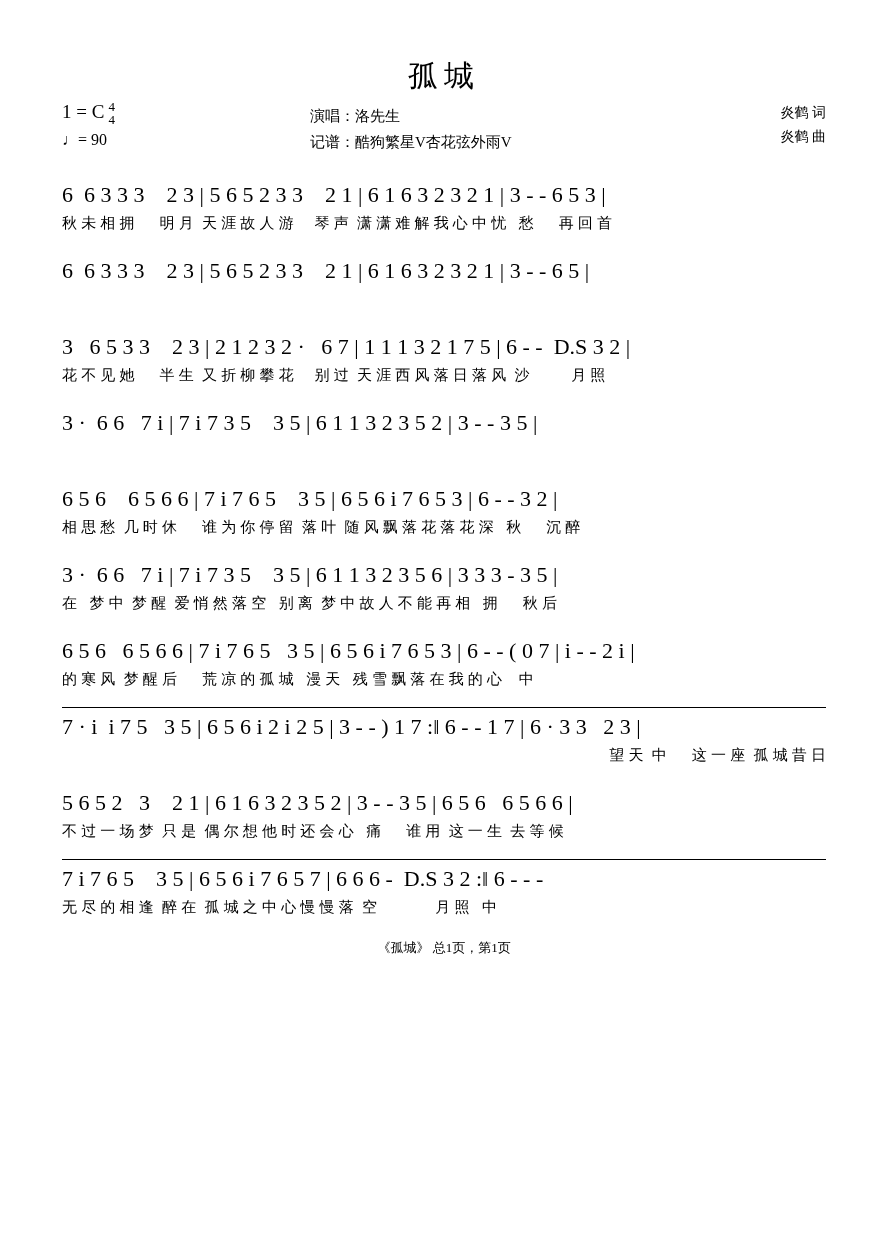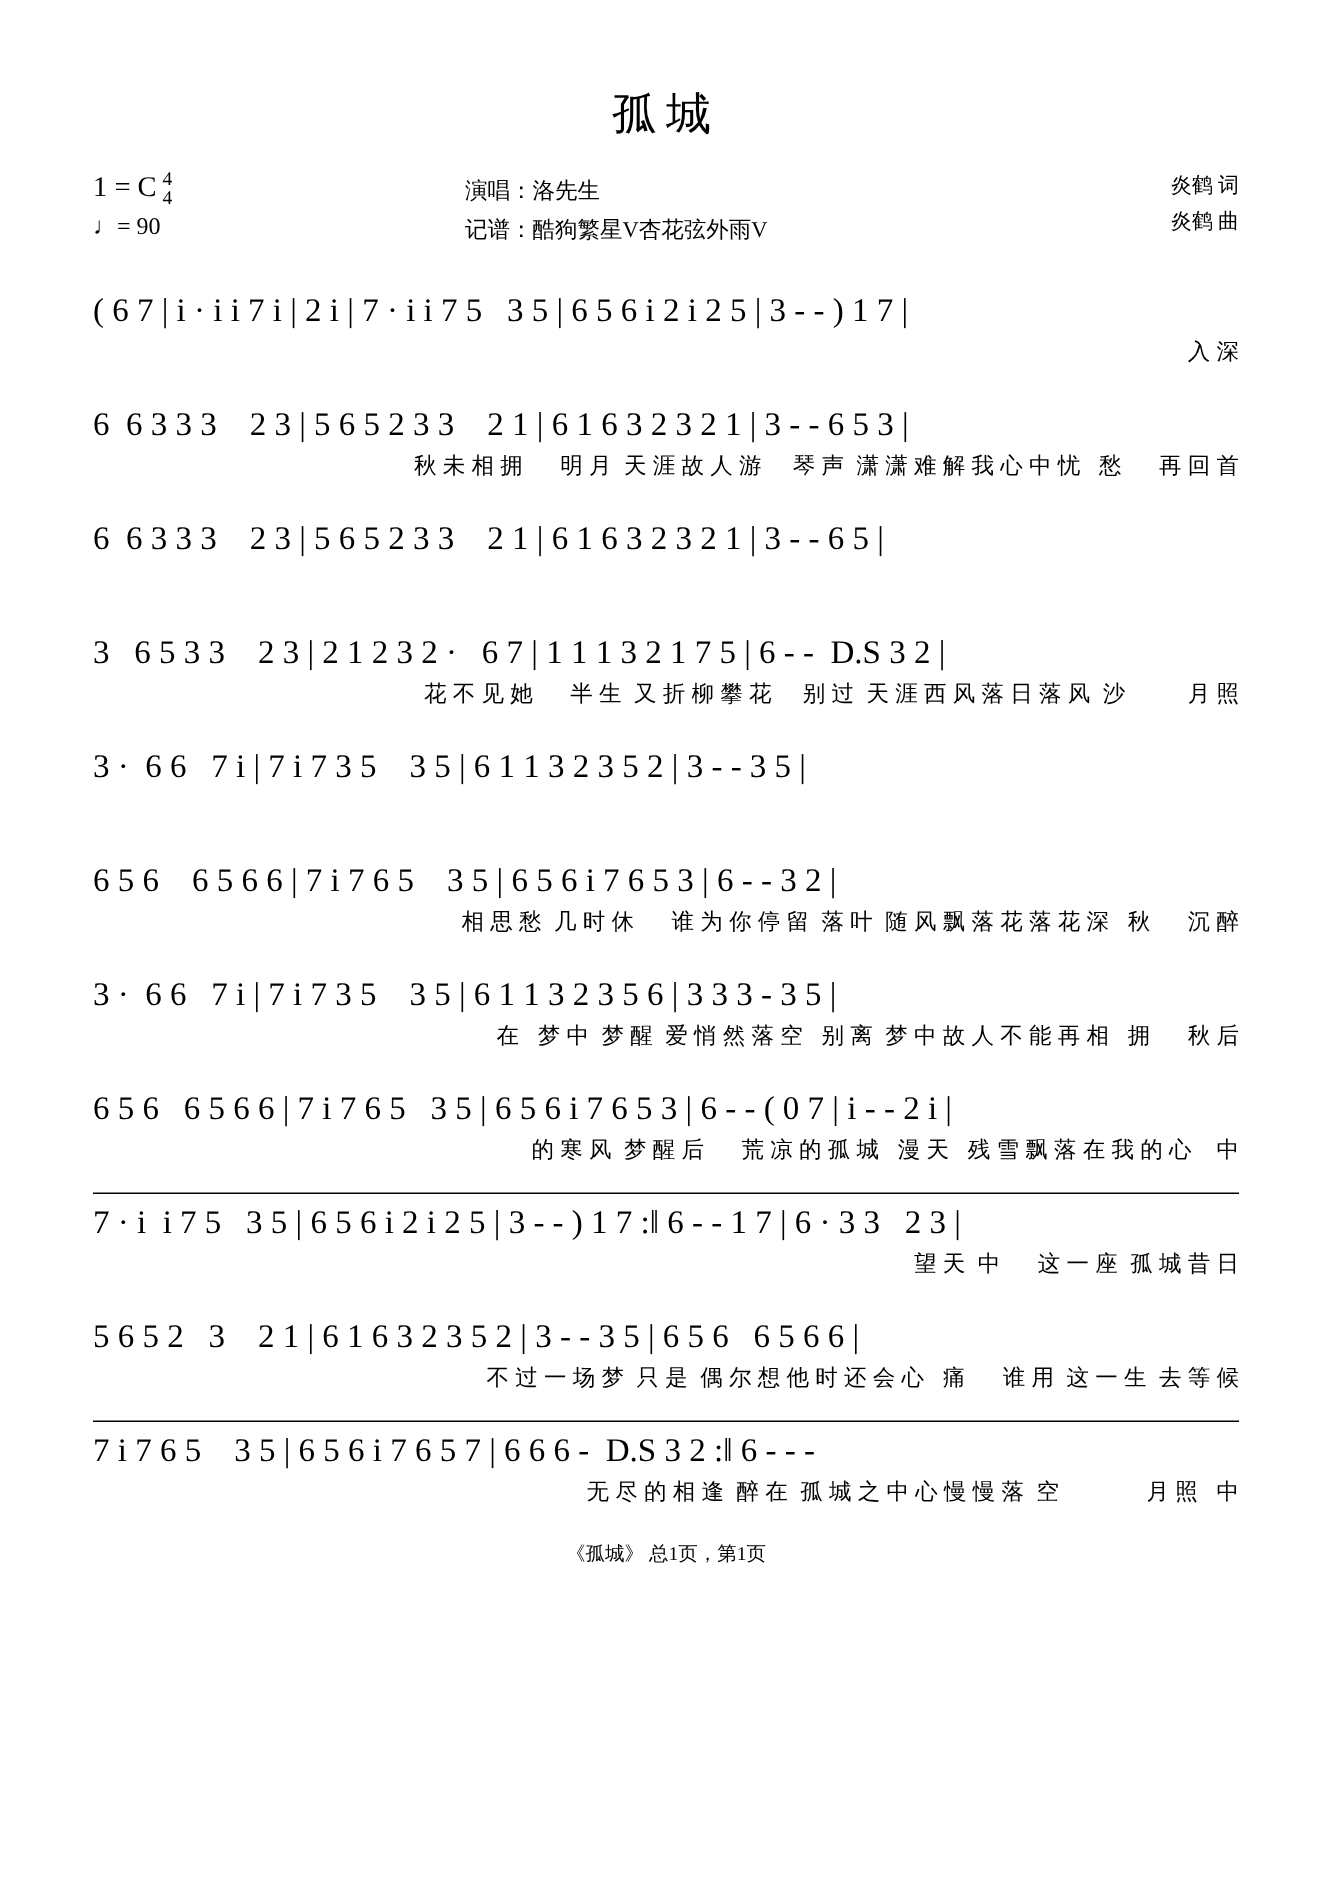--- a/index.html
+++ b/index.html
@@ -27,21 +27,21 @@
     font-size: 30px;
     font-weight: normal;
     letter-spacing: 6px;
     margin-top: 56px;
     font-family: "Liberation Serif", "DejaVu Serif", serif;
   }
 
   .header-block {
     position: relative;
     height: 78px;
-    margin-top: 16px;
+    margin-top: 4px;
   }
   .key-sig {
     position: absolute;
     left: 62px;
     top: 0px;
     font-size: 19px;
     font-family: "Liberation Serif", serif;
   }
   .key-sig .frac {
     display: inline-block;
@@ -89,21 +89,20 @@
     font-family: "Liberation Serif", "DejaVu Serif", serif;
     height: 32px;
     line-height: 32px;
   }
   .lyrics {
     font-size: 15px;
     white-space: pre;
     height: 24px;
     line-height: 24px;
     font-family: "Liberation Sans", sans-serif;
-    text-align: right;
   }
   .lyrics.indent-right {
     text-align: right;
   }
   .staff.with-topline::before {
     content: "";
     position: absolute;
     left: 0;
     right: 0;
     top: -4px;
@@ -130,24 +129,20 @@
     <div class="credits-center">
       <div>演唱：洛先生</div>
       <div>记谱：酷狗繁星V杏花弦外雨V</div>
     </div>
     <div class="credits-right">
       <div>炎鹤 词</div>
       <div>炎鹤 曲</div>
     </div>
   </div>
 
-  <div class="staff">
-    <div class="notes">( 6 7 | i · i i 7 i | 2 i | 7 · i i 7 5   3 5 | 6 5 6 i 2 i 2 5 | 3 - - ) 1 7 |</div>
-    <div class="lyrics indent-right">入 深</div>
-  </div>
 
   <div class="staff">
     <div class="notes">6  6 3 3 3    2 3 | 5 6 5 2 3 3    2 1 | 6 1 6 3 2 3 2 1 | 3 - - 6 5 3 |</div>
     <div class="lyrics">秋 未 相 拥      明 月  天 涯 故 人 游     琴 声  潇 潇 难 解 我 心 中 忧   愁      再 回 首</div>
   </div>
 
 
   <div class="staff">
     <div class="notes">6  6 3 3 3    2 3 | 5 6 5 2 3 3    2 1 | 6 1 6 3 2 3 2 1 | 3 - - 6 5 |</div>
   </div>

